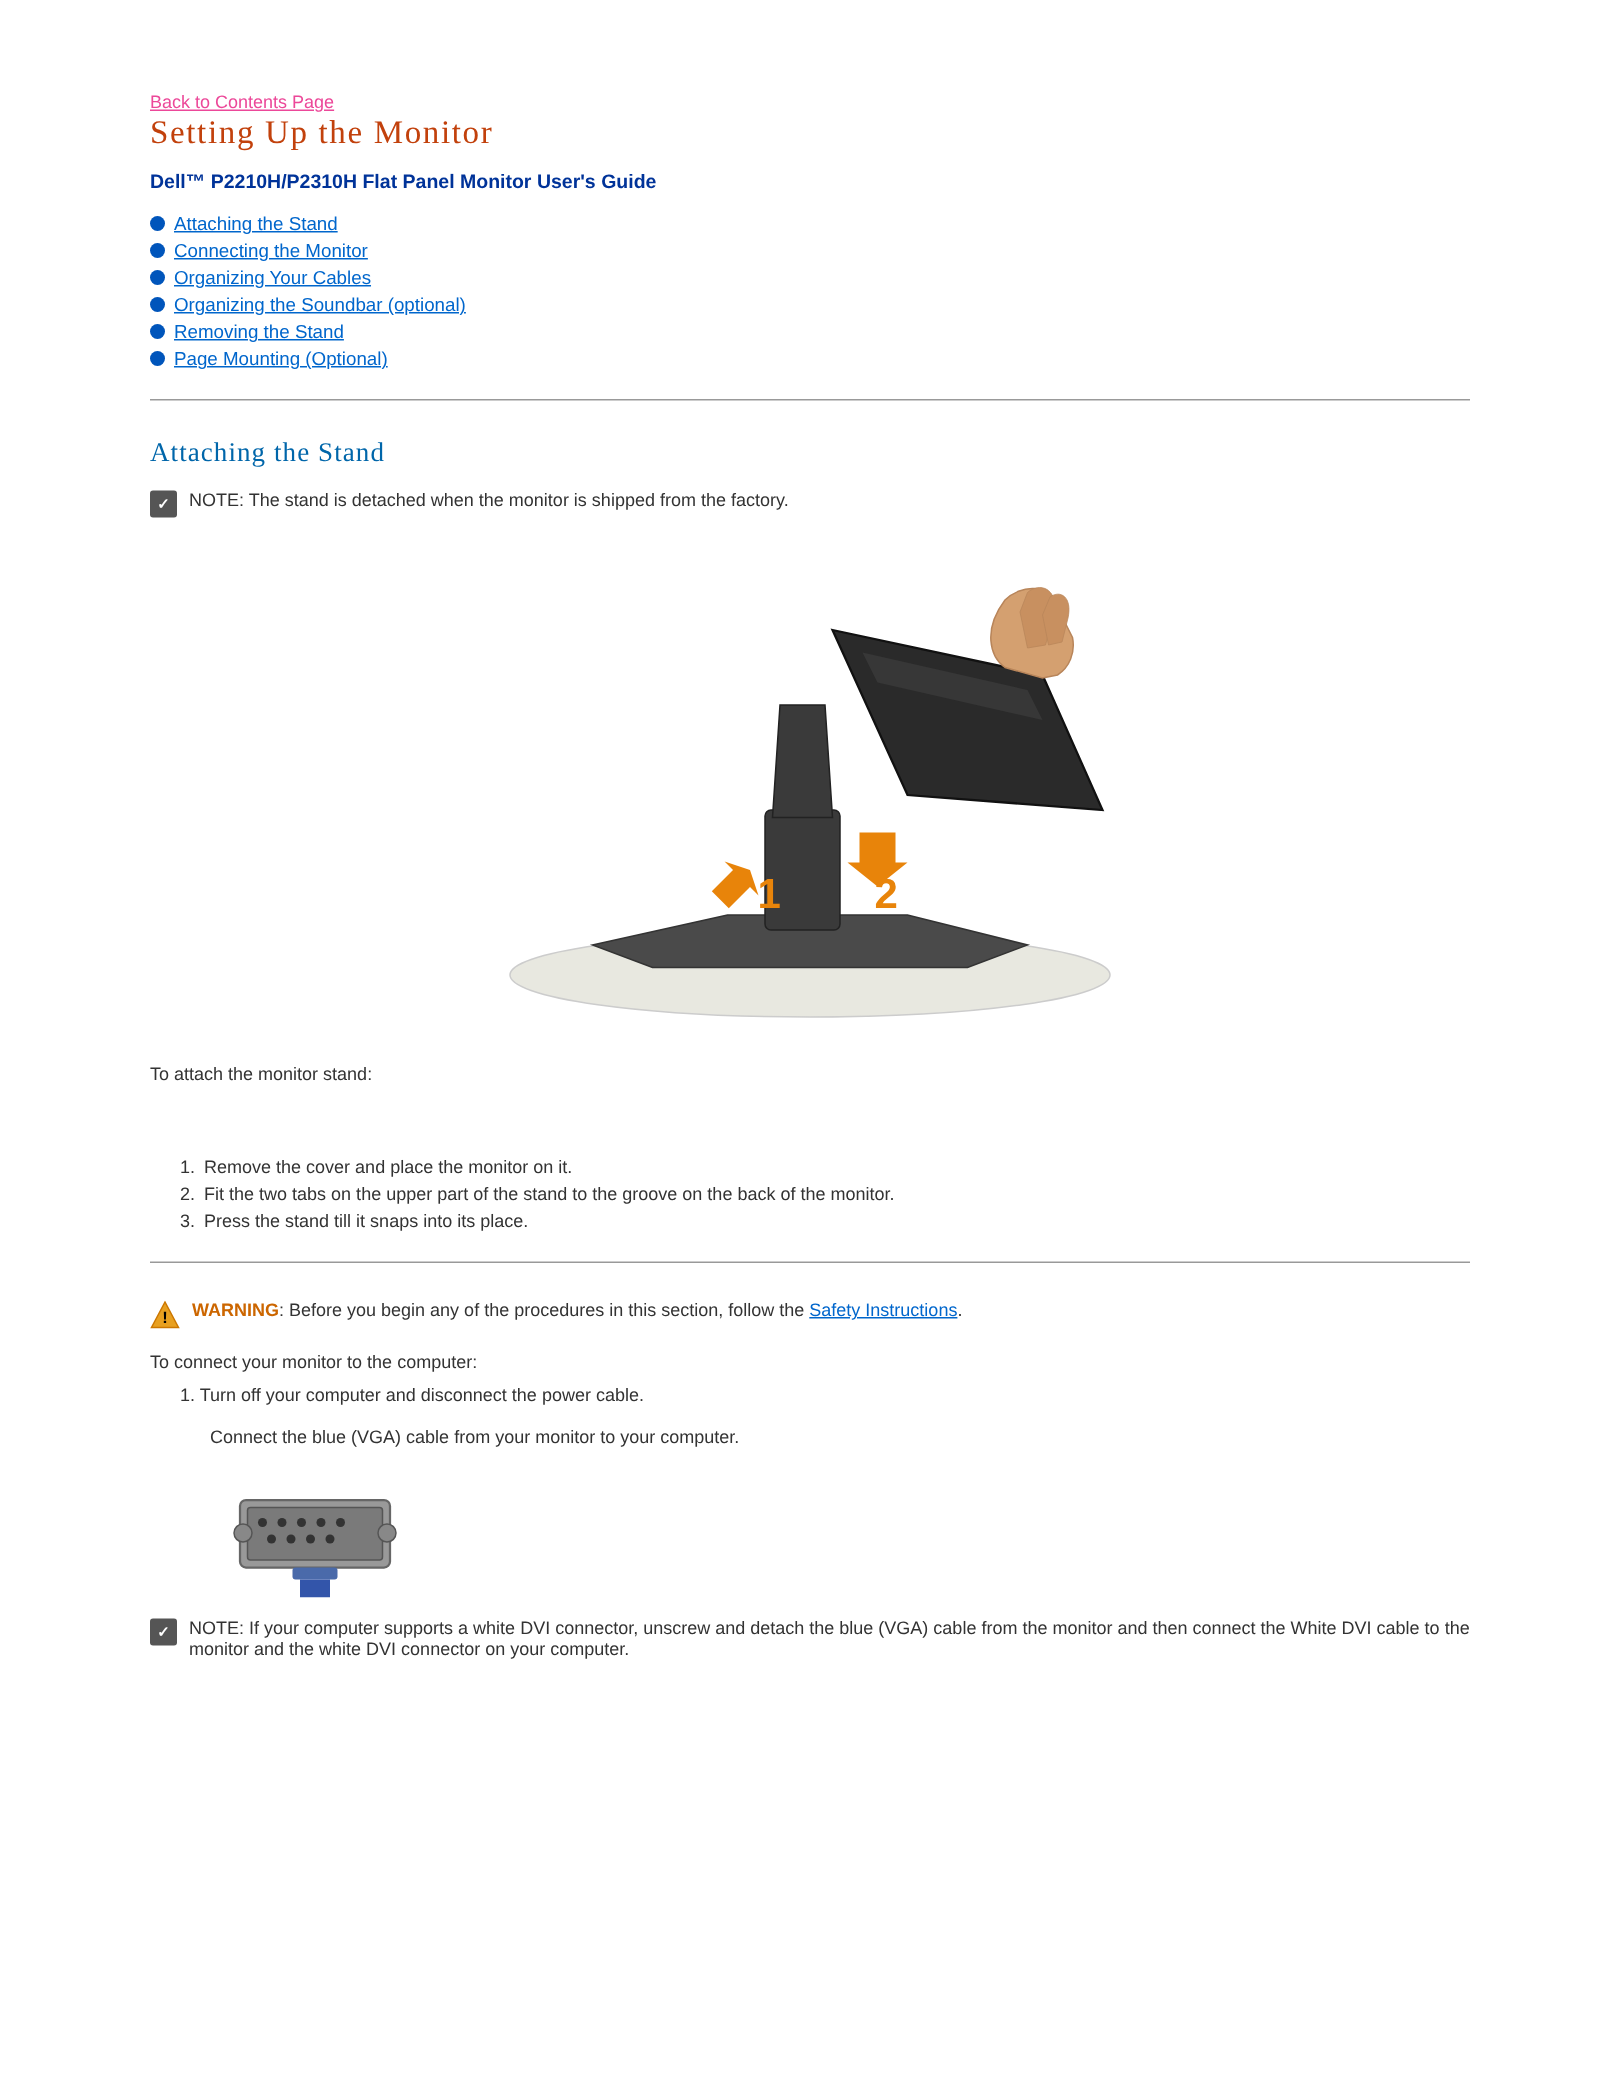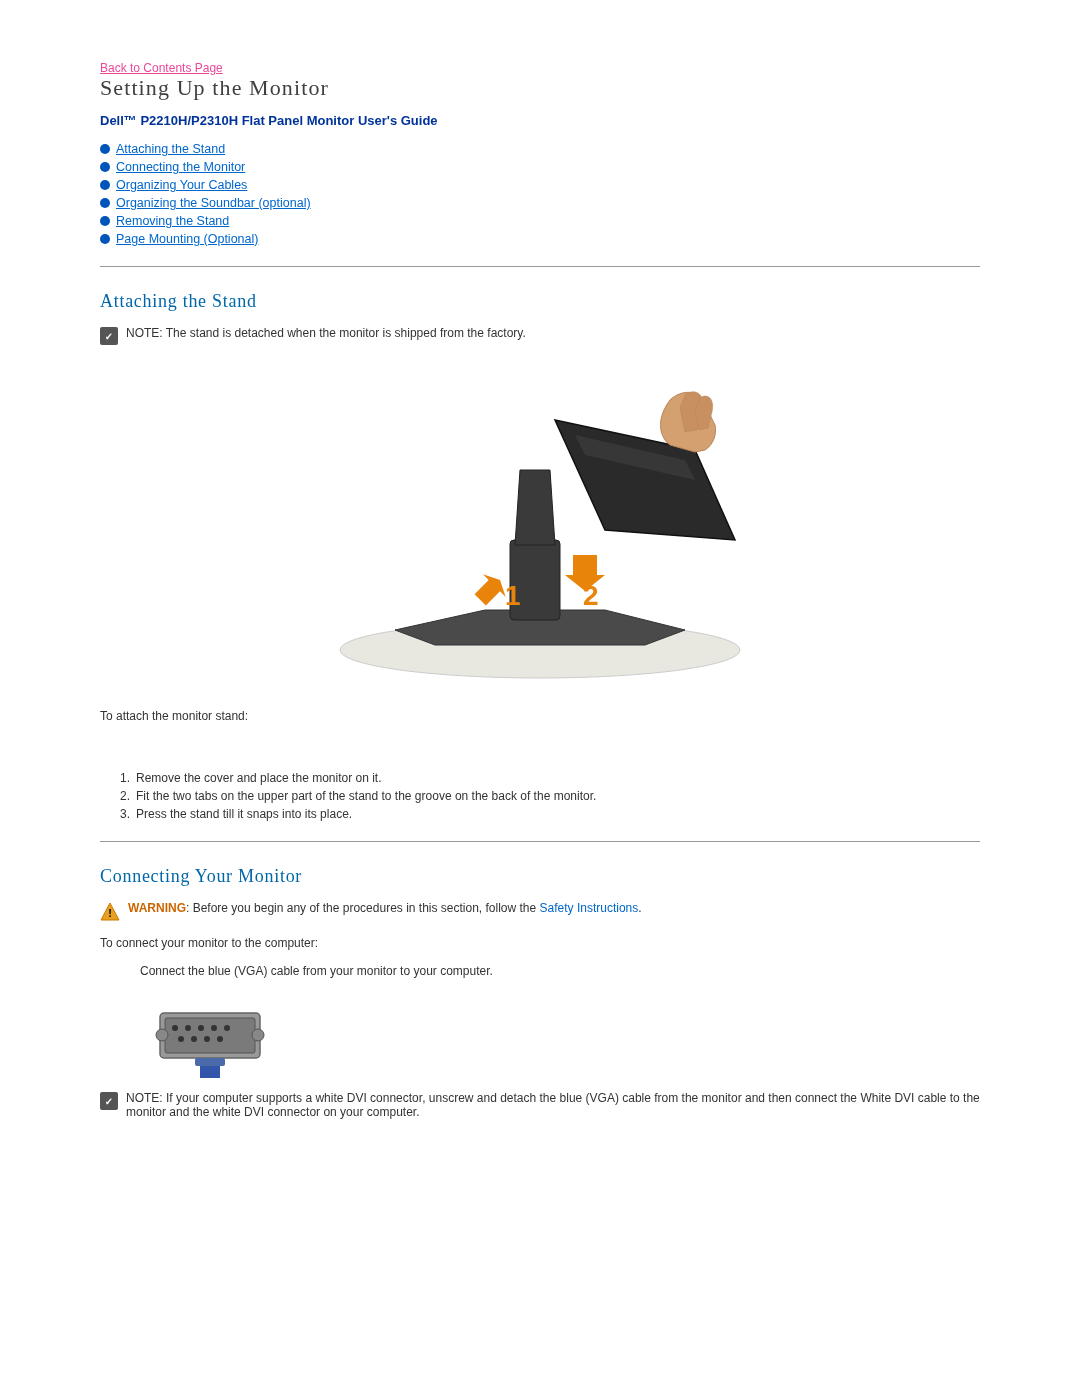--- a/index.html
+++ b/index.html
@@ -18,21 +18,21 @@
     .back-link {
       color: #ec4899;
       text-decoration: underline;
       font-size: 12px;
       cursor: pointer;
       display: inline-block;
     }
     .section-title {
       font-family: Georgia, serif;
       font-size: 22px;
-      color: #404040;
+      color: #c2410c;
       font-weight: normal;
       letter-spacing: 0.05em;
       margin-bottom: 6px;
     }
     .subtitle-bold {
       font-weight: bold;
       font-size: 13px;
       color: #003399;
       margin-bottom: 14px;
       margin-top: 12px;
@@ -258,35 +258,35 @@
         <span>Fit the two tabs on the upper part of the stand to the groove on the back of the monitor.</span>
       </li>
     <li>
         <span>Press the stand till it snaps into its place.</span>
       </li>
   </ol>
 
   <hr class="divider">
 
   
-  <h2 class="subsection-title">Connecting Your Monitor</h2>
 
   
   <div class="warning-box">
     <svg class="warning-icon" viewBox="0 0 20 20">
       <polygon points="10,1 19,18 1,18" fill="#e8a020" stroke="#cc7700" stroke-width="1"></polygon>
       <text x="10" y="15" text-anchor="middle" font-size="11" font-weight="bold" fill="#000">!</text>
     </svg>
     <div class="warning-text">
-      <b>WARNING</b><span>: Before you begin any of the procedures in this section, follow the </span><a style="color:#0066cc;cursor:pointer;">Safety Instructions</a><span>.</span>
+      <b>WARNING</b><span>: Before you begin any of the procedures in this section, follow the </span><a style="color:#0066cc;text-decoration:underline;cursor:pointer;">Safety Instructions</a><span>.</span>
     </div>
   </div>
 
   <p class="connect-label">To connect your monitor to the computer:</p>
 
+  <p class="step-label">1.   Turn off your computer and disconnect the power cable.</p>
 
   <p class="connect-label" style="margin-left:40px;">Connect the blue (VGA) cable from your monitor to your computer.</p>
 
   
   <div class="vga-image-area">
     <svg width="160" height="90" viewBox="0 0 160 90">
 
       <rect x="20" y="25" width="100" height="45" rx="4" fill="#999" stroke="#666" stroke-width="1.5"></rect>
 
       <rect x="25" y="30" width="90" height="35" rx="2" fill="#7a7a7a" stroke="#555" stroke-width="1"></rect>

